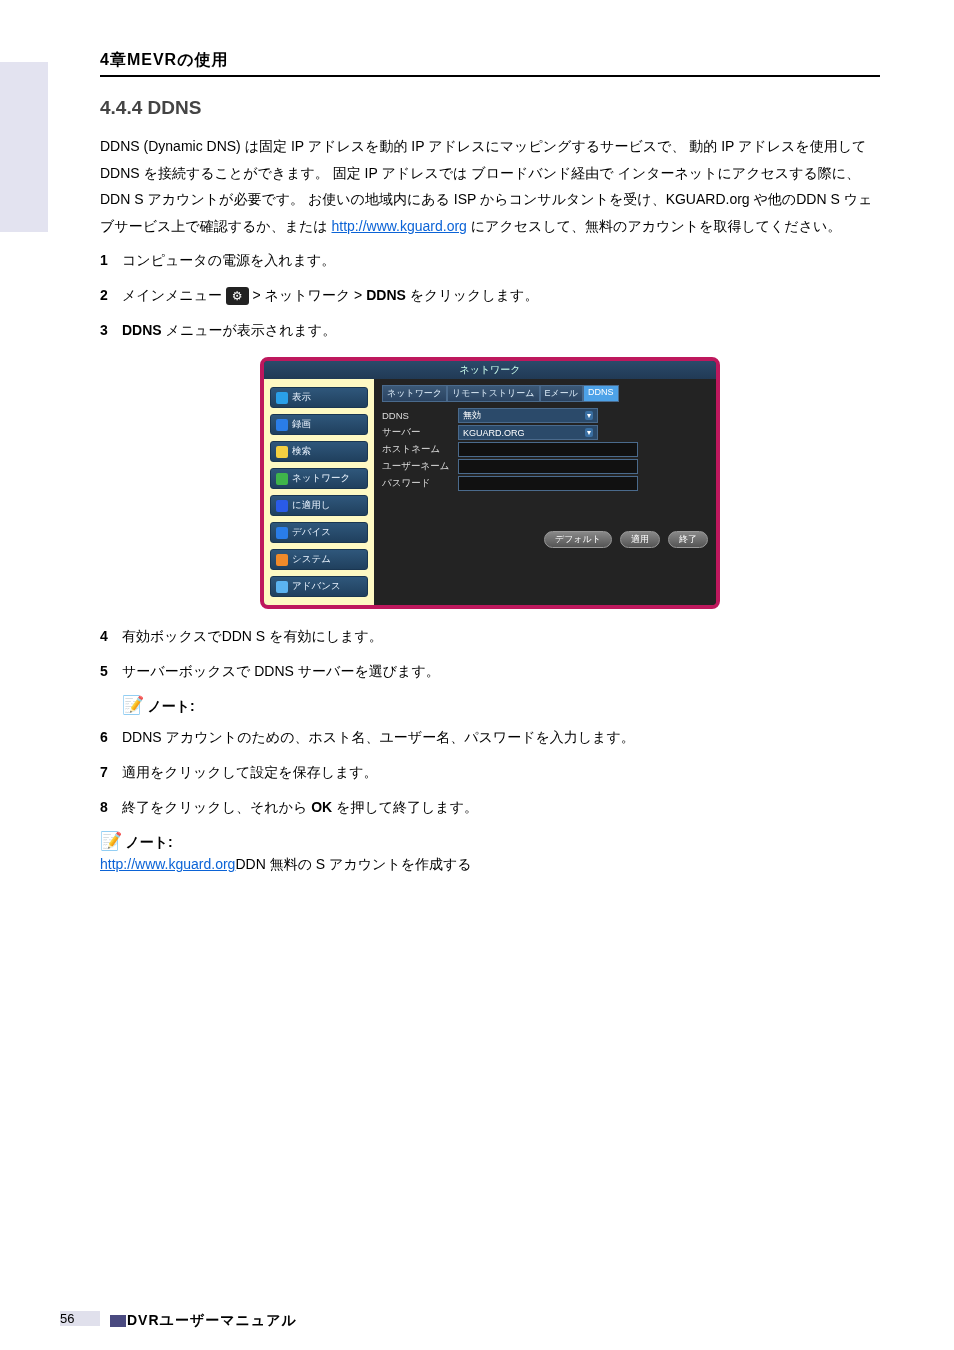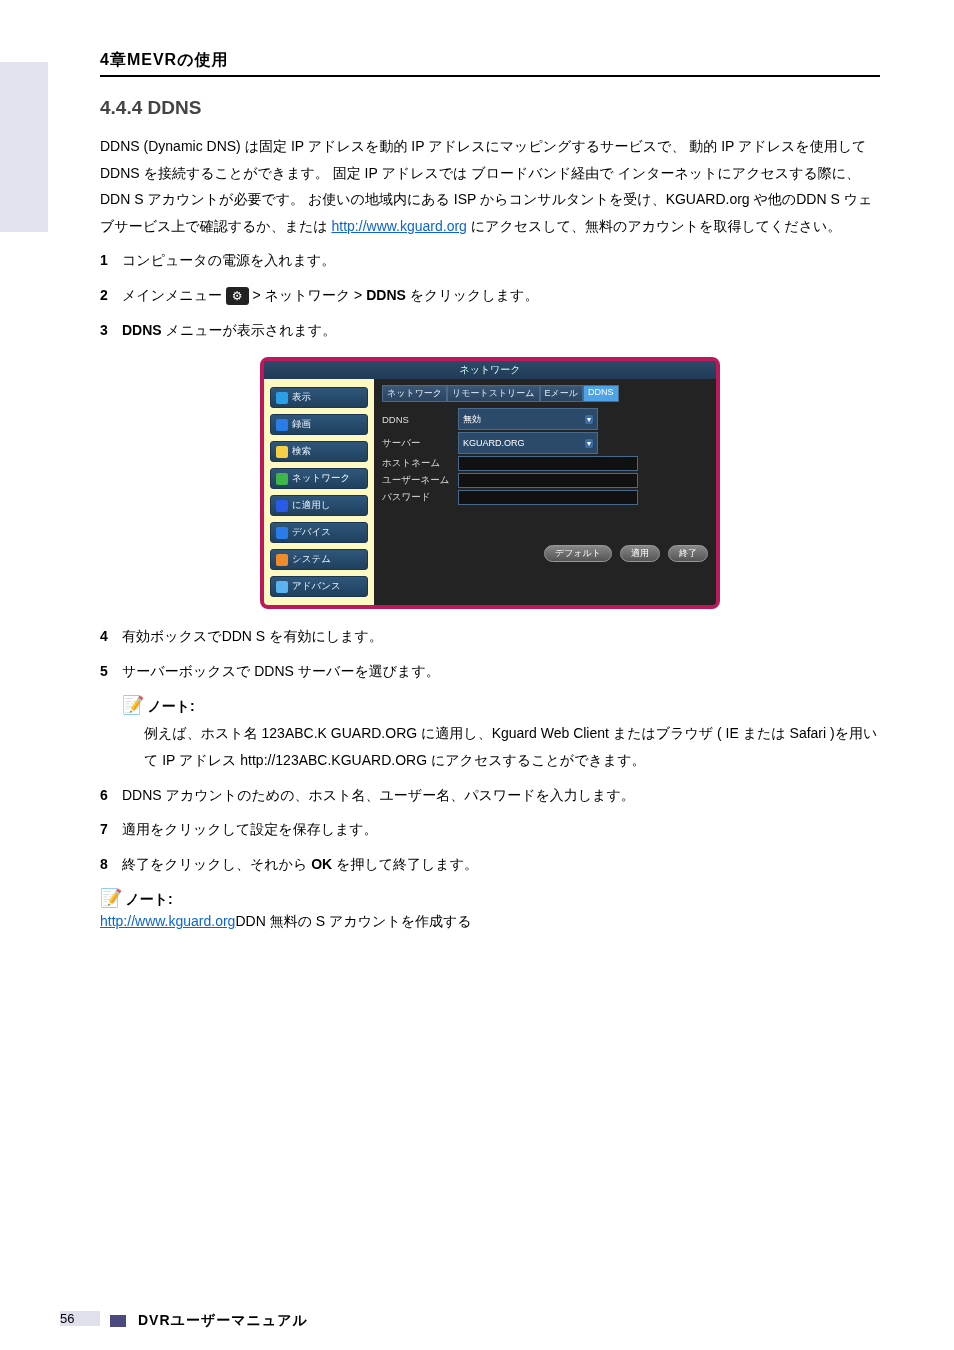--- a/index.html
+++ b/index.html
@@ -30,29 +30,29 @@
   .ic-disp{background:#2aa0e8;} .ic-rec{background:#2a7de8;} .ic-srch{background:#f5d042;}
   .ic-net{background:#3fb54a;} .ic-alm{background:#2a5be8;} .ic-dev{background:#2a7de8;}
   .ic-sys{background:#f08a2a;} .ic-adv{background:#5bb3f0;}
   .shot-right { flex:1; background:#232323; padding:6px 8px 10px; }
   .shot-tabs { display:flex; gap:0; margin-bottom:6px; }
   .shot-tab { background:linear-gradient(#3b5876,#2a4361); border:1px solid #4a6a8c; padding:1px 4px; font-size:9px; color:#dbeaf7; }
   .shot-tab.active { background:#4da2e8; color:#fff; }
   .form-row { display:flex; align-items:center; gap:6px; margin:2px 0; }
   .form-lbl { width:70px; color:#ddd; font-size:9.5px; }
   .form-fld { flex:1; }
-  .dd { display:flex; background:#2b4a6a; border:1px solid #4a6a8c; height:22px; align-items:center; padding:0 4px; color:#fff; font-size:9px; justify-content:space-between; }
+  .dd { display:flex; background:#2b4a6a; border:1px solid #4a6a8c; height:15px; align-items:center; padding:0 4px; color:#fff; font-size:9px; justify-content:space-between; }
   .dd .chev { background:#3a6fa2; color:#fff; font-size:8px; padding:0 2px; border-radius:2px;}
   .dd.small{width:140px;}
   .inp { background:#111; border:1px solid #4a6a8c; height:15px; width:180px; }
   .shot-btns { display:flex; justify-content:flex-end; gap:8px; margin-top:40px;align-items:center;}
   .pill { background:linear-gradient(#888,#555); border:1px solid #999; border-radius:9px; color:#fff; padding:1px 10px; font-size:9px;}
   
   .footer { position:absolute; left:0; bottom:20px; width:954px; }
-  .footer-line { display:flex; align-items:center; gap:12px; margin-left:110px; }
+  .footer-line { display:flex; align-items:center; gap:1px; margin-left:110px; }
   .fsq { width:16px; height:12px; background:#4a4a80; display:inline-block;}
   .ftext { font-weight:bold; font-size:14px; letter-spacing:1px; color:#000;}
   .pgnum { position:absolute; left:60px; bottom:4px; background:#e0e0ec; width:40px; text-align:left; font-size:13px;}
 </style>
 </head>
 <body>
 
 <div class="accent-bar"></div>
 
 <div class="page">
@@ -186,21 +186,20 @@
     <div class="step-body">有効ボックスでDDN S を有効にします。</div>
   </div>
   <div class="step">
     <div class="step-num">5</div>
     <div class="step-body">サーバーボックスで DDNS サーバーを選びます。</div>
   </div>
 
   <div class="note-line indent">
     <span class="note-icon">📝</span><span class="bold">ノート:</span>
   </div>
-  <div class="para indent" style="margin-left:44px;">例えば、ホスト名 123ABC.K GUARD.ORG に適用し、Kguard Web Client またはブラウザ ( IE または Safari )を用いて IP アドレス http://123ABC.KGUARD.ORG にアクセスすることができます。</div>
 
   <div class="step">
     <div class="step-num">6</div>
     <div class="step-body">DDNS アカウントのための、ホスト名、ユーザー名、パスワードを入力します。</div>
   </div>
   <div class="step">
     <div class="step-num">7</div>
     <div class="step-body">適用をクリックして設定を保存します。</div>
   </div>
   <div class="step">

